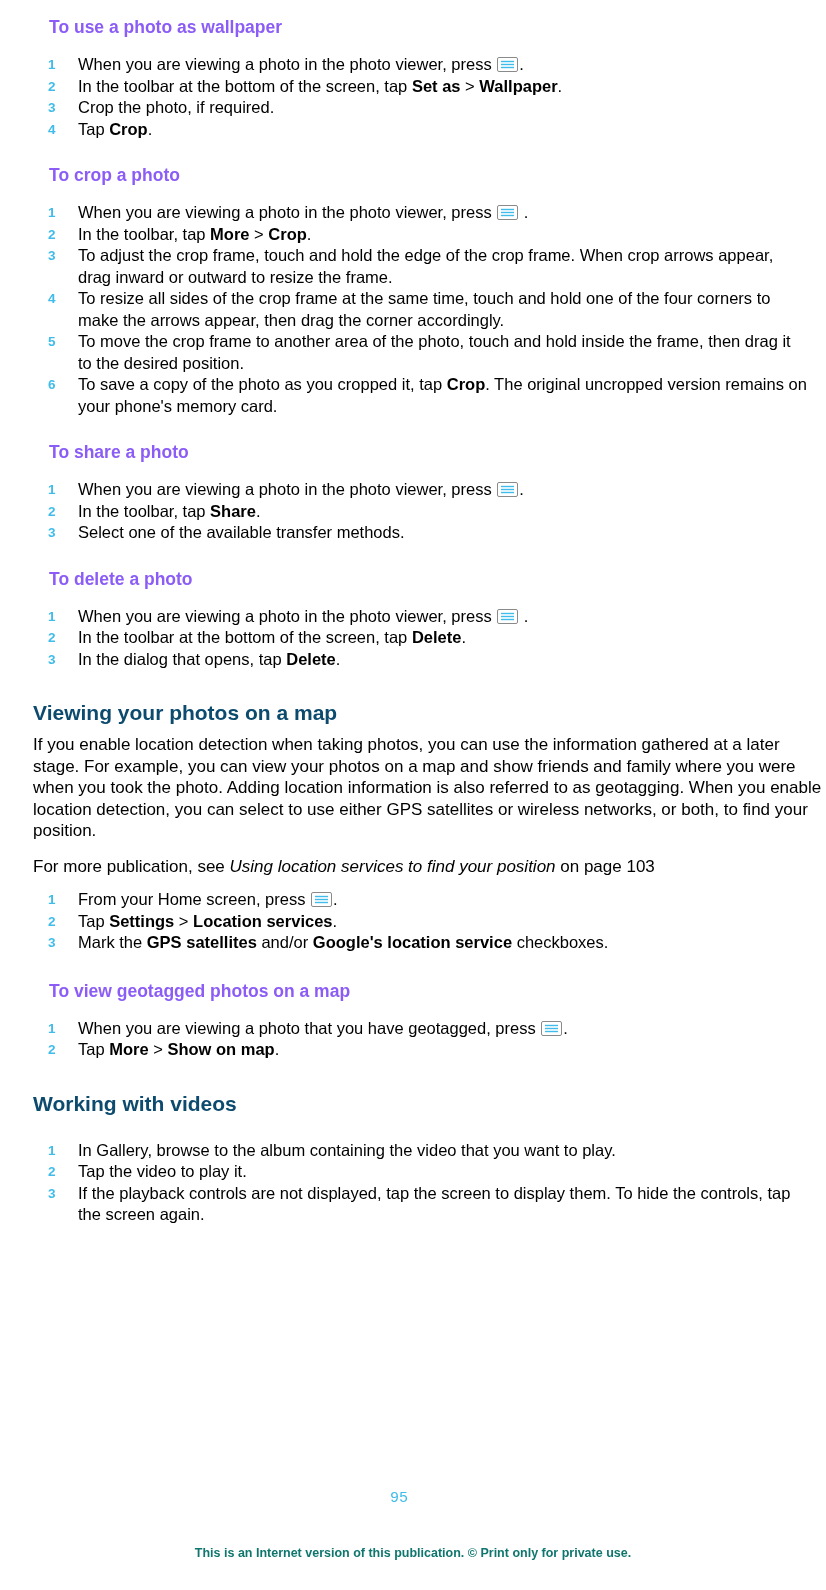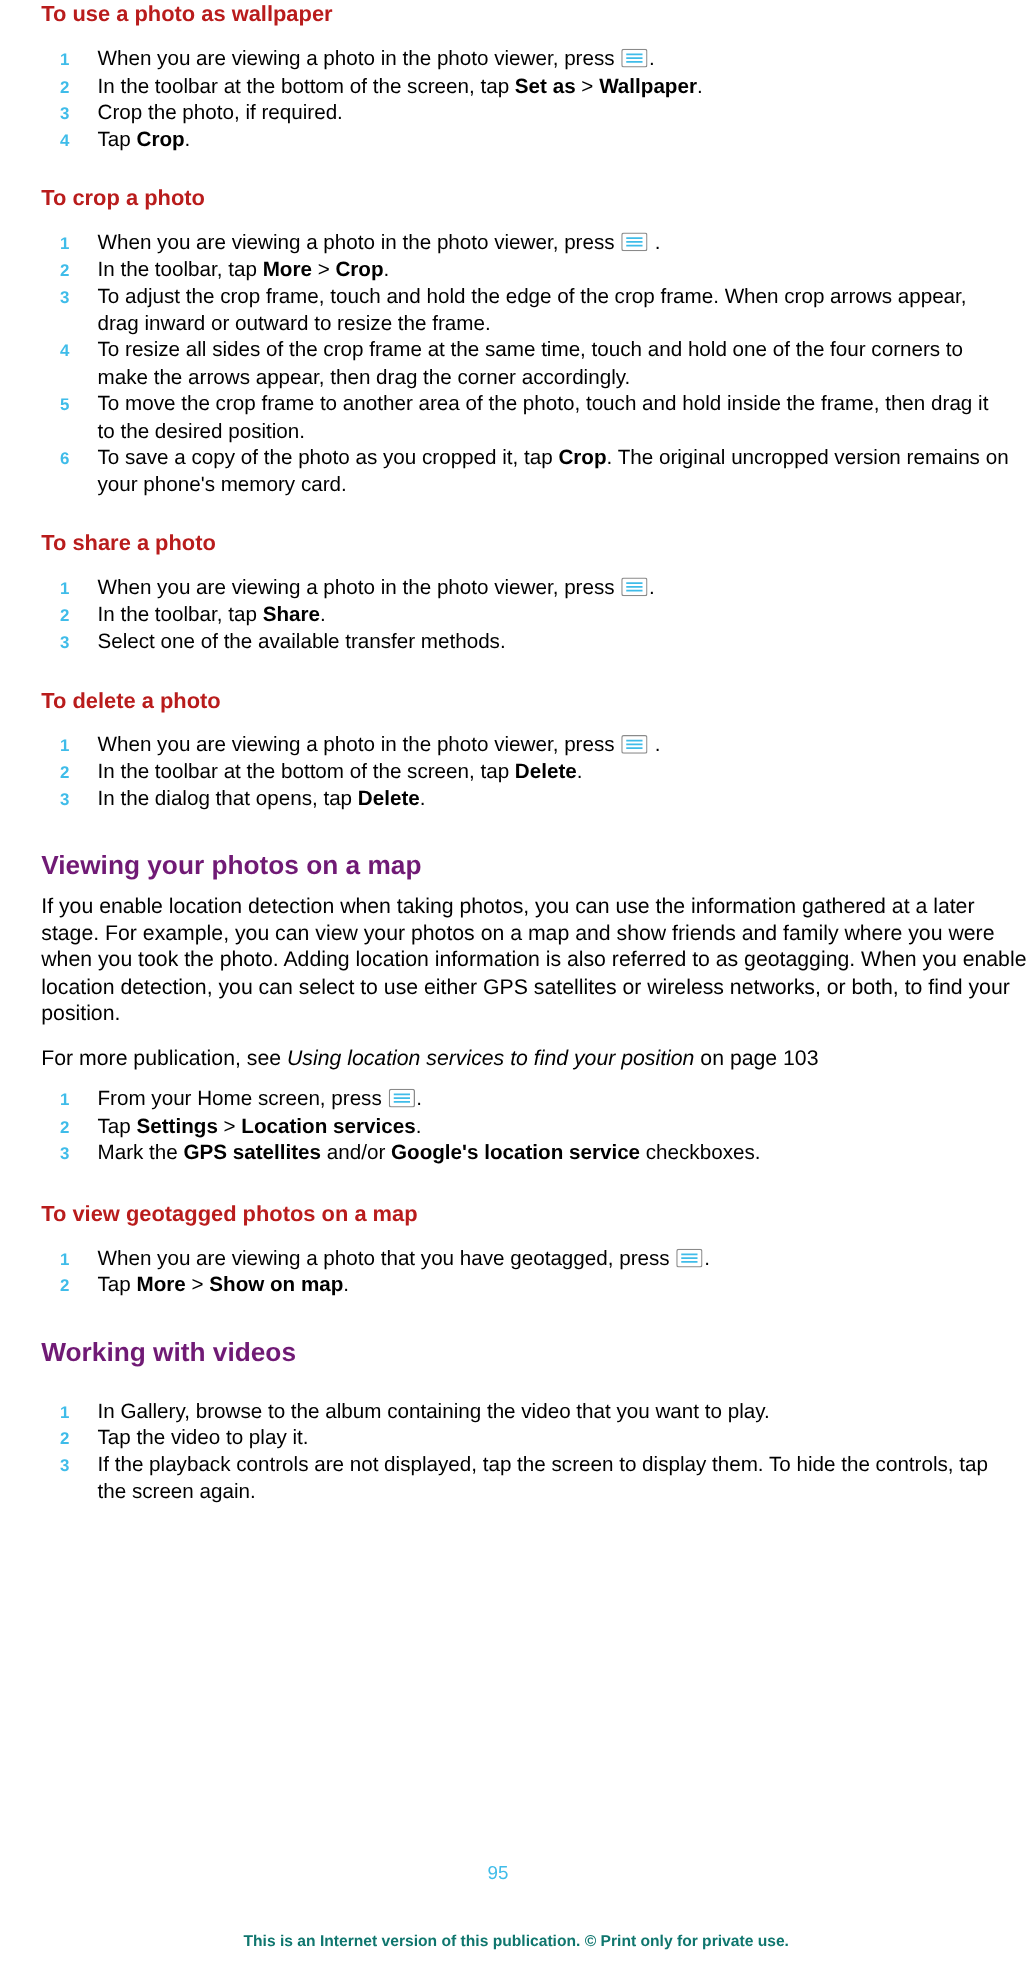--- a/index.html
+++ b/index.html
@@ -21,29 +21,29 @@
     padding: 0;
     box-sizing: border-box;
   }
   .content {
     position: absolute;
     left: 33px;
     top: 0px;
     width: 790px;
   }
   .h-blue {
-    color: #b91c1c;
+    color: #8b5cf6;
     font-size: 17.5px;
     font-weight: bold;
     line-height: 22px;
-    margin: 0;
+    margin: 16px;
     padding: 0;
   }
   .h-black {
-    color: #701a75;
+    color: #0c4a6e;
     font-size: 21px;
     font-weight: bold;
     line-height: 26px;
     margin: 0;
     padding: 0;
   }
   .sec-gap-top { margin-top: 26px; }
   .sec-gap-top-lg { margin-top: 30px; }
   ol.steps {
     list-style: none;
@@ -95,20 +95,21 @@
   }
   .menu-icon svg { display: block; }
 
   .page-number {
     position: absolute;
     left: 390px;
     top: 1490px;
     font-size: 15px;
     color: #3fbce9;
     font-weight: normal;
+    font-family: Liberation Mono, monospace;
   }
   .footer {
     position: absolute;
     left: 0;
     top: 1546px;
     width: 826px;
     text-align: center;
     font-size: 12.5px;
     color: #8d8d8d;
   }

